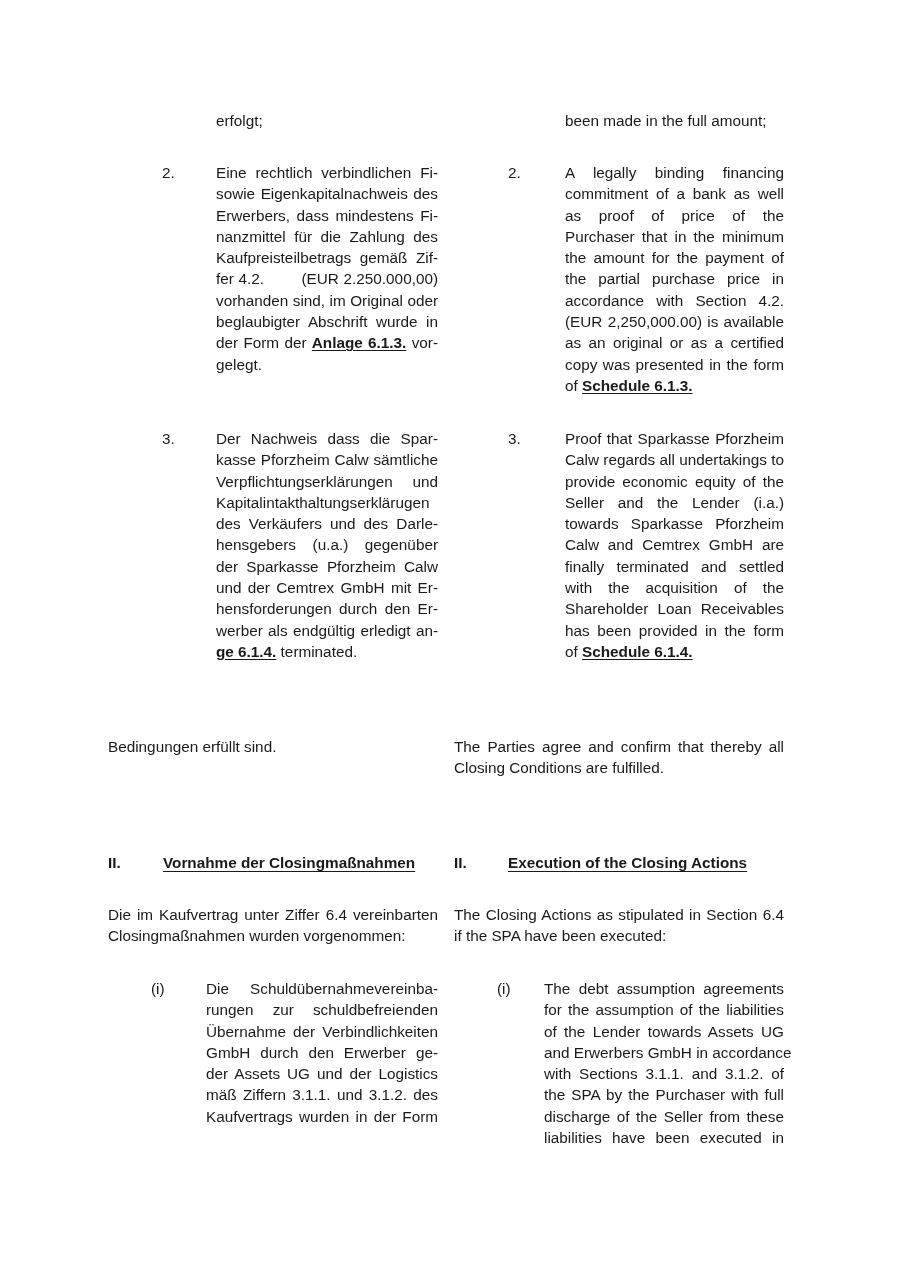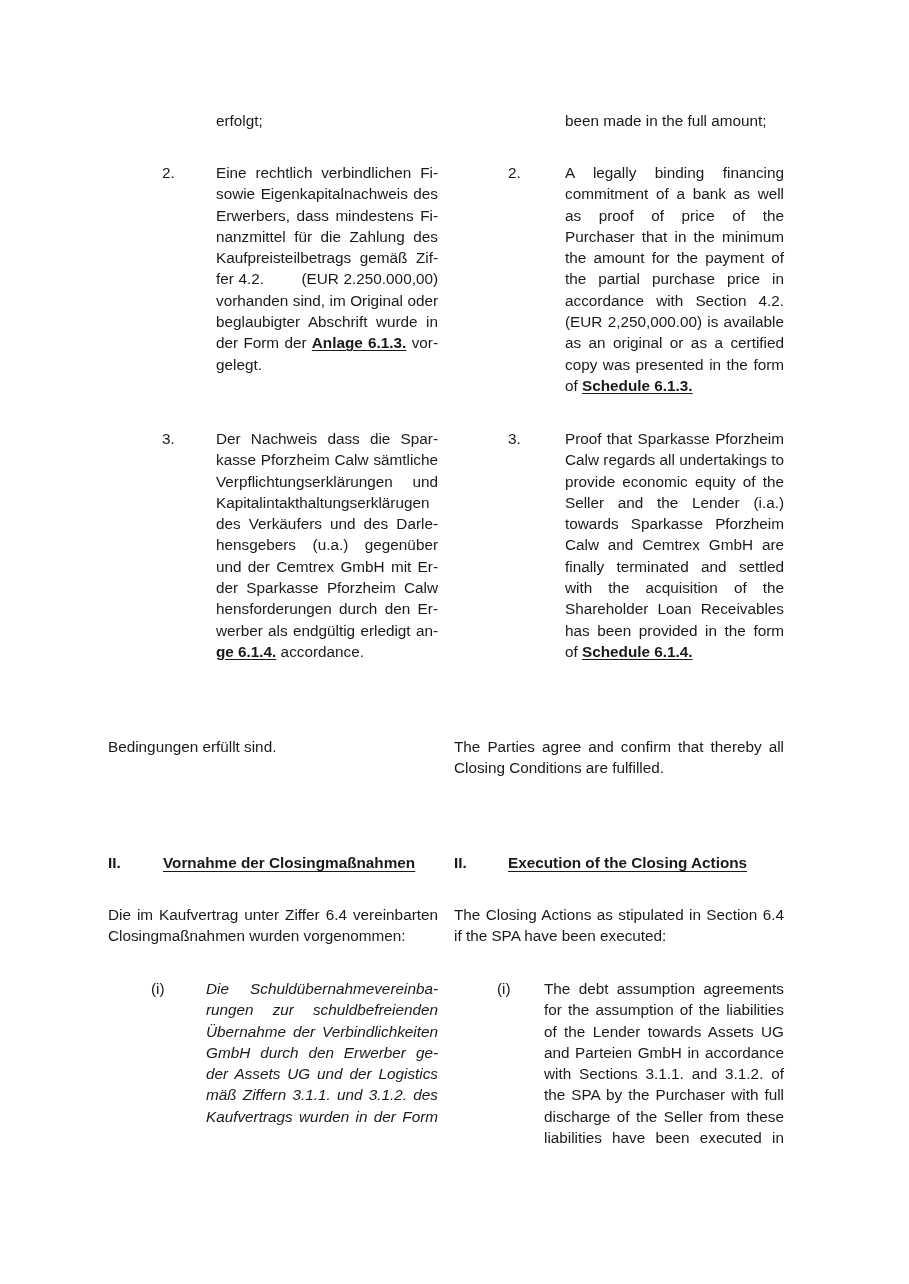--- a/index.html
+++ b/index.html
@@ -38,41 +38,41 @@
   </div>
 
   <div class="num" style="left:162px; top:428px;">3.</div>
   <div class="block" style="left:216px; top:428px; width:222px;">
     <span class="line">Der Nachweis dass die Spar-</span>
     <span class="line">kasse Pforzheim Calw sämtliche</span>
     <span class="line">Verpflichtungserklärungen   und</span>
     <span class="line last">Kapitalintakthaltungserklärugen</span>
     <span class="line">des Verkäufers und des Darle-</span>
     <span class="line">hensgebers (u.a.) gegenüber</span>
+    <span class="line">der Sparkasse Pforzheim Calw</span>
     <span class="line">und der Cemtrex GmbH mit Er-</span>
-    <span class="line">der Sparkasse Pforzheim Calw</span>
     <span class="line">hensforderungen durch den Er-</span>
     <span class="line">werber als endgültig erledigt an-</span>
-    <span class="line last"><span class="ul">ge 6.1.4.</span><span style="white-space:pre;"> accordance.</span></span>
+    <span class="line last"><span class="ul">ge 6.1.4.</span><span style="white-space:pre;"> terminated.</span></span>
   </div>
 
   <div class="block" style="left:108px; top:736px; width:330px;">
     <span class="line last">Bedingungen erfüllt sind.</span>
   </div>
 
   <div class="abs head" style="left:108px; top:852px; line-height:21.3px;">II.</div>
   <div class="abs head head-title" style="left:163px; top:852px; line-height:21.3px;">Vornahme der Closingmaßnahmen</div>
 
   <div class="block" style="left:108px; top:904px; width:330px;">
     <span class="line">Die im Kaufvertrag unter Ziffer 6.4 vereinbarten</span>
     <span class="line last">Closingmaßnahmen wurden vorgenommen:</span>
   </div>
 
   <div class="num" style="left:151px; top:978px;">(i)</div>
-  <div class="block" style="left:206px; top:978px; width:232px;font-style:italic;">
+  <div class="block" style="left:206px; top:978px; width:232px;">
     <span class="line" style="white-space:pre;">Die   Schuldübernahmevereinba-</span>
     <span class="line">rungen zur schuldbefreienden</span>
     <span class="line">Übernahme der Verbindlichkeiten</span>
     <span class="line">GmbH durch den Erwerber ge-</span>
     <span class="line">der Assets UG und der Logistics</span>
     <span class="line">mäß Ziffern 3.1.1. und 3.1.2. des</span>
     <span class="line">Kaufvertrags wurden in der Form</span>
   </div>
 
   <div class="block" style="left:565px; top:110px; width:219px;">
@@ -120,20 +120,20 @@
   <div class="block" style="left:454px; top:904px; width:330px;">
     <span class="line">The Closing Actions as stipulated in Section 6.4</span>
     <span class="line last">if the SPA have been executed:</span>
   </div>
 
   <div class="num" style="left:497px; top:978px;">(i)</div>
   <div class="block" style="left:544px; top:978px; width:240px;">
     <span class="line">The debt assumption agreements</span>
     <span class="line">for the assumption of the liabilities</span>
     <span class="line">of the Lender towards Assets UG</span>
-    <span class="line">and Parteien GmbH in accordance</span>
+    <span class="line">and Erwerbers GmbH in accordance</span>
     <span class="line">with Sections 3.1.1. and 3.1.2. of</span>
     <span class="line">the SPA by the Purchaser with full</span>
     <span class="line">discharge of the Seller from these</span>
     <span class="line">liabilities have been executed in</span>
   </div>
 
 </div>
 
 </body></html>

